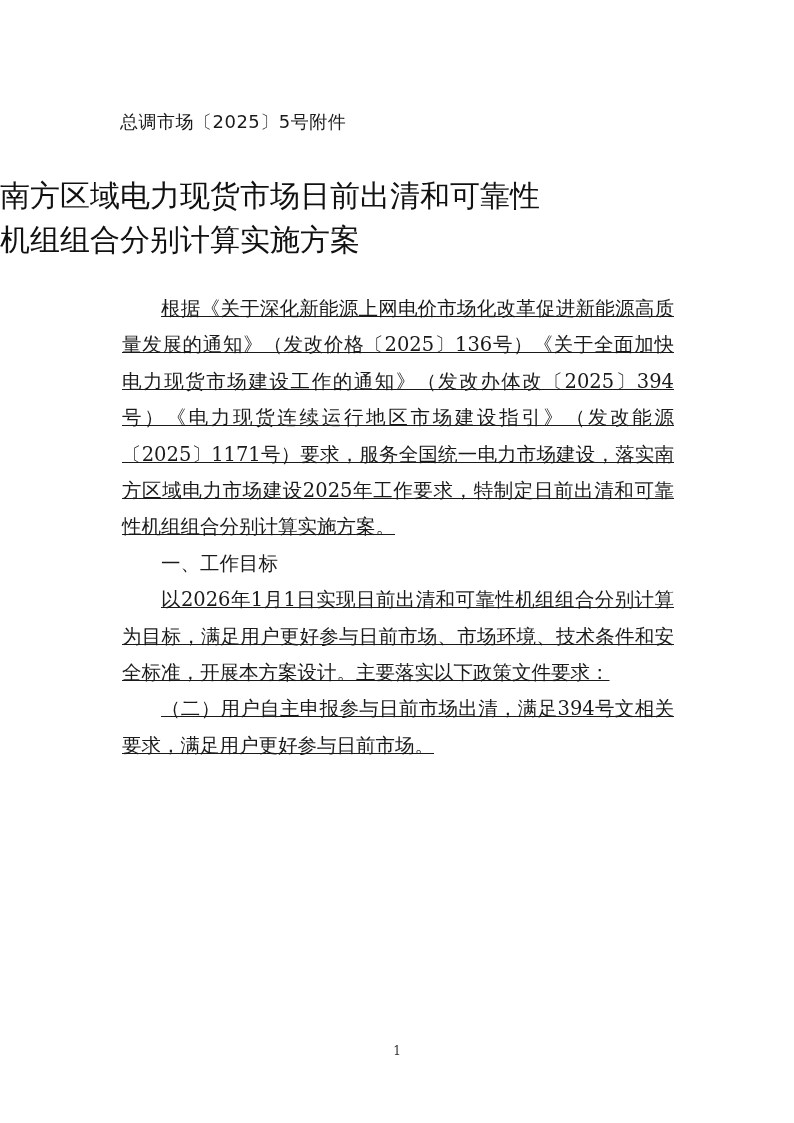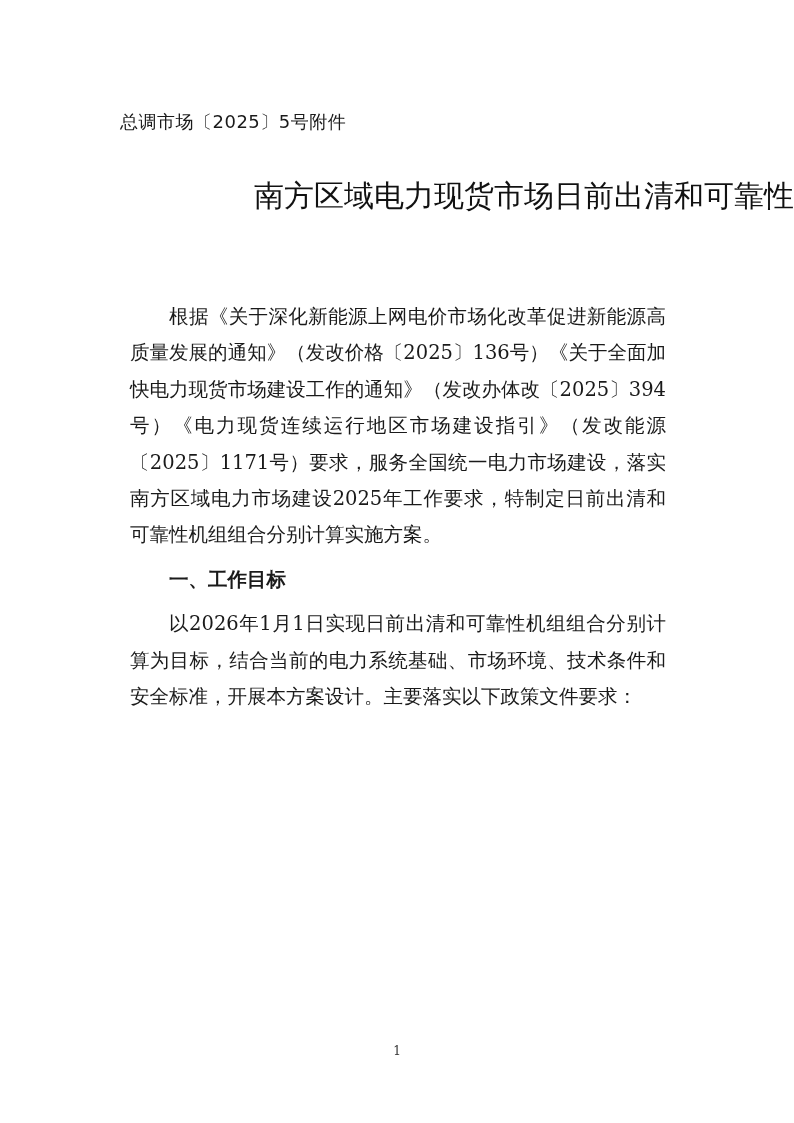--- a/index.html
+++ b/index.html
@@ -4,50 +4,52 @@
 <style>
   html, body { margin: 0; padding: 0; background: #ffffff; }
   body { width: 794px; height: 1123px; position: relative; overflow: hidden; color: #1a1a1a; }
   .page { position: absolute; left: 0; top: 4px; width: 738px; height: 1123px; }
   .attach {
     position: absolute; left: 120px; top: 106px;
     font-family: "DejaVu Sans", "Liberation Sans", sans-serif;
     font-size: 18px; letter-spacing: 0.5px; color: #1a1a1a;
   }
   .title {
-    position: absolute; left: 0; top: 170px; width: 794px; text-align: right;
+    position: absolute; left: 0; top: 170px; width: 794px; text-align: left;
     font-family: "DejaVu Sans", "Liberation Sans", sans-serif;
     font-size: 30px; line-height: 44px; color: #111;
   }
   .body {
     position: absolute; left: 122px; top: 287px; width: 552px;
     font-family: "DejaVu Serif", "Liberation Serif", serif;
     font-size: 19.5px; line-height: 36.4px; color: #1a1a1a;
     text-align: justify; text-justify: inter-ideograph;
   }
-  .body p { margin: 8px; text-indent: 2em; }
+  .body p { margin: 0; text-indent: 2em; text-decoration: underline; }
   .body h2 {
-    margin: 8px; font-weight: bold; font-size: 19.5px; text-indent: 2em;
+    margin: 0; font-weight: normal; font-size: 19.5px; text-indent: 2em;
     font-family: "DejaVu Sans", "Liberation Sans", sans-serif;
   }
   .pagenum {
     position: absolute; left: 0; top: 1040px; width: 794px; text-align: center;
     font-family: "DejaVu Serif", "Liberation Serif", serif; font-size: 12px; color: #333;
   }
 </style>
 </head>
 <body>
 
 <div class="page">
   <div class="attach">总调市场〔2025〕5号附件</div>
 
   <div class="title">
     <div>南方区域电力现货市场日前出清和可靠性</div>
+    <div>机组组合分别计算实施方案</div>
   </div>
 
   <div class="body">
     <p>根据《关于深化新能源上网电价市场化改革促进新能源高质量发展的通知》（发改价格〔2025〕136号）《关于全面加快电力现货市场建设工作的通知》（发改办体改〔2025〕394号）《电力现货连续运行地区市场建设指引》（发改能源〔2025〕1171号）要求，服务全国统一电力市场建设，落实南方区域电力市场建设2025年工作要求，特制定日前出清和可靠性机组组合分别计算实施方案。</p>
     <h2>一、工作目标</h2>
-    <p>以2026年1月1日实现日前出清和可靠性机组组合分别计算为目标，结合当前的电力系统基础、市场环境、技术条件和安全标准，开展本方案设计。主要落实以下政策文件要求：</p>
+    <p>以2026年1月1日实现日前出清和可靠性机组组合分别计算为目标，满足用户更好参与日前市场、市场环境、技术条件和安全标准，开展本方案设计。主要落实以下政策文件要求：</p>
+    <p>（二）用户自主申报参与日前市场出清，满足394号文相关要求，满足用户更好参与日前市场。</p>
   </div>
 
   <div class="pagenum">1</div>
 </div>
 
 </body></html>

